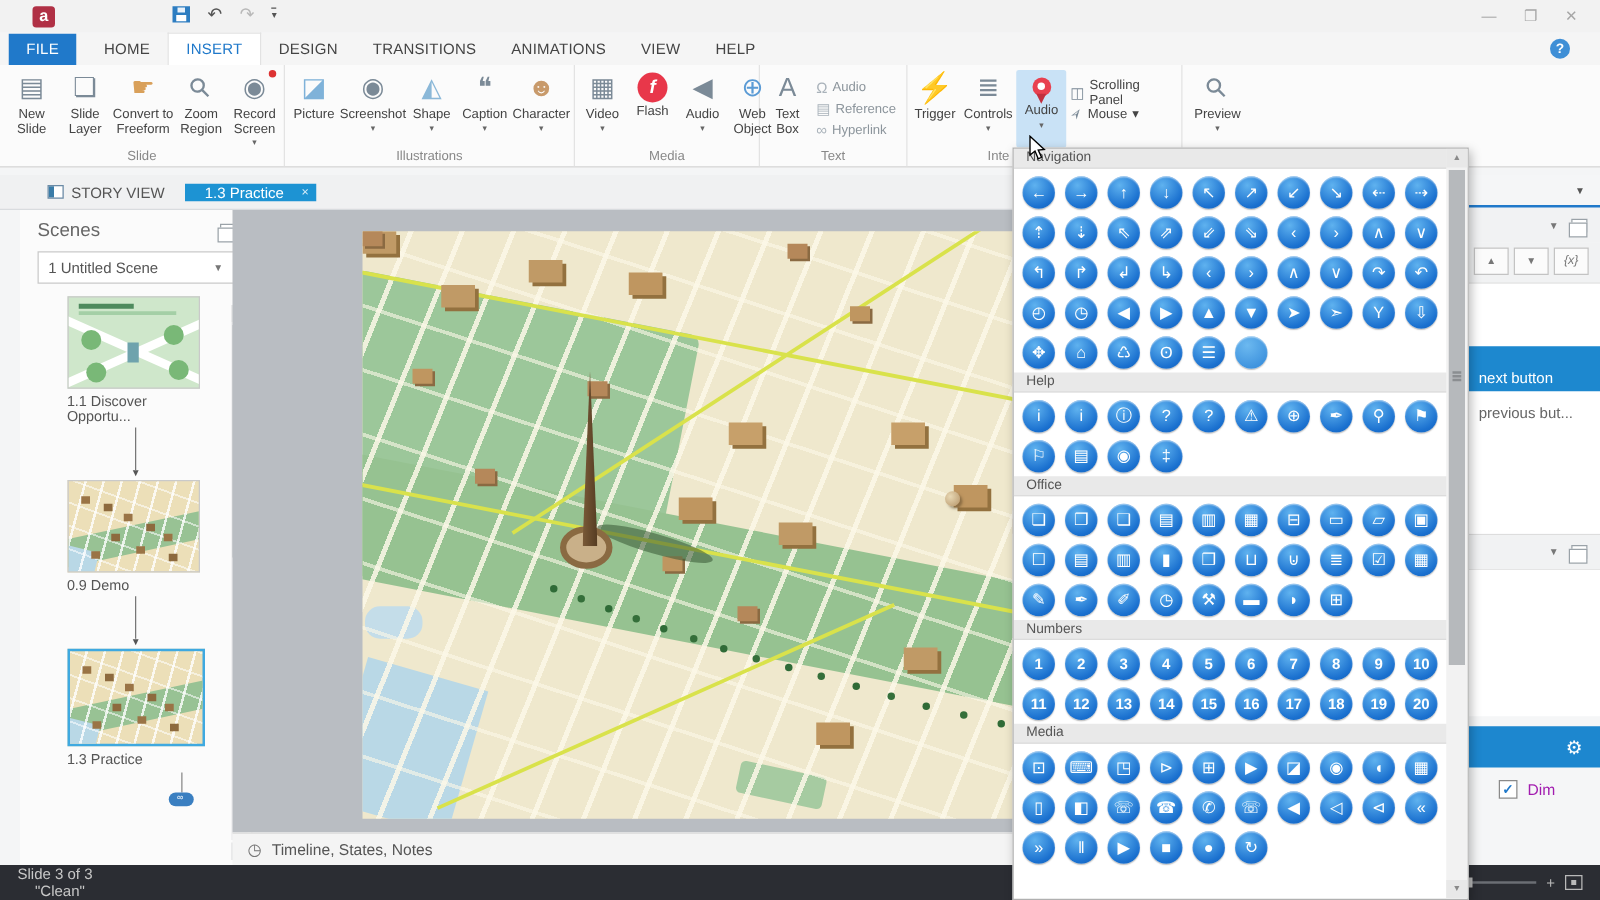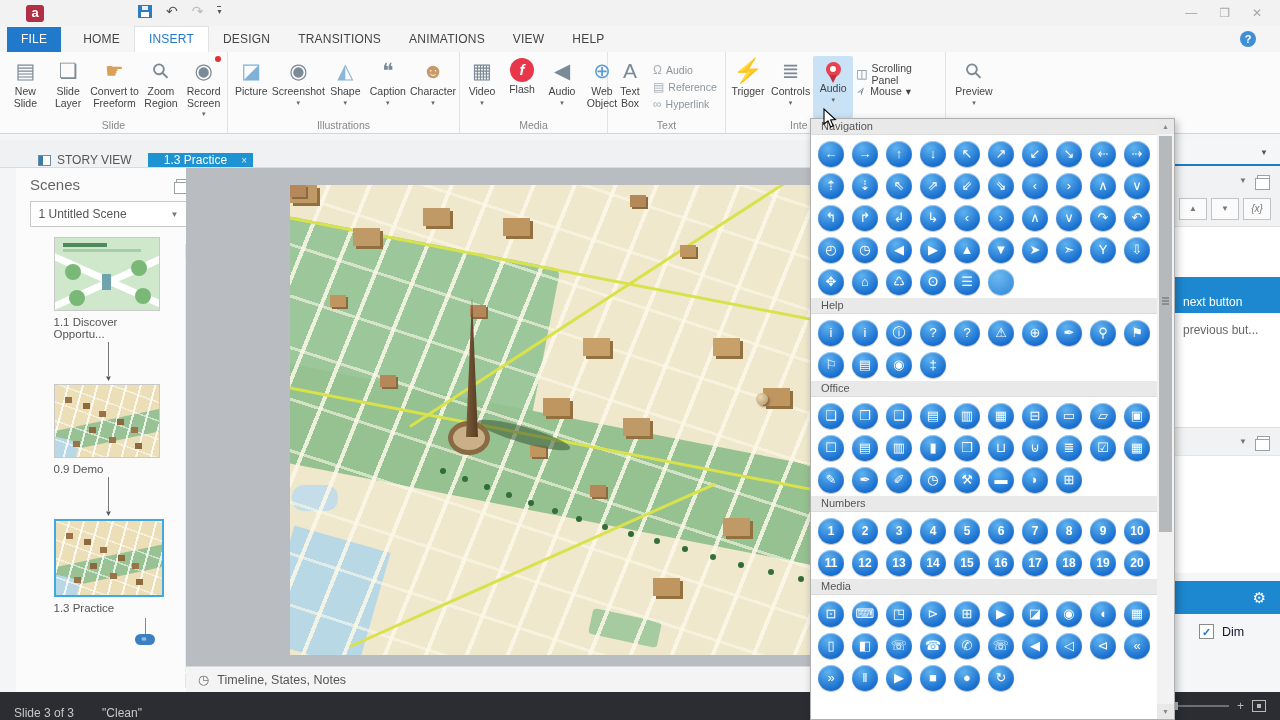--- a/index.html
+++ b/index.html
@@ -70,21 +70,21 @@
     border-radius:50%; margin-left:2px; margin-top:-2px; }
   .pin { width:15px; height:15px; background:#e8404f; border-radius:50%; position:relative; margin-top:4px; }
   .pin:before { content:""; position:absolute; left:4.5px; top:4px; width:6px; height:6px;
     background:#fff; border-radius:50%; }
   .pin:after { content:""; position:absolute; left:3.5px; top:13px; border-left:4px solid transparent;
     border-right:4px solid transparent; border-top:8px solid #c12f3e; }
   .ico-mouse { transform:rotate(-55deg); display:inline-block; }
 
   
   #viewtabs { position:absolute; left:0; top:140px; width:1280px; height:28px;
-    background:#f0f1f2; border-bottom:1px solid #d9dcdf; display:flex; align-items:flex-end; }
+    background:#f0f1f2; border-bottom:1px solid #d9dcdf; display:flex; align-items:center; }
   .vtab { display:flex; align-items:center; gap:6px; padding:0 16px; font-size:12px; color:#555; }
   .vtab .vt-ico { width:13px; height:11px; border:1px solid #6b8ba6; background:
     linear-gradient(90deg,#3a7ca8 40%,#fff 40%); }
   .vtab.active { background:#1d93d3; color:#fff; position:relative; padding-right:26px; }
   .vtab.active .vclose { position:absolute; right:6px; top:2px; font-size:10px; color:#d6ecf8; }
 
   
   #sidebar { position:absolute; left:16px; top:168px; width:186px; height:524px;
     background:#fbfbfb; border-right:1px solid #d7d7d7; }
   #scenes-head { display:flex; justify-content:space-between; align-items:center;
@@ -204,21 +204,21 @@
       422px 120px 0 #2f6b37, 454px 125px 0 #356f3a; }
 
   
   #timeline-bar { position:absolute; left:186px; top:666px; width:994px; height:26px;
     background:#f4f4f4; border-top:1px solid #d9d9d9; display:flex; align-items:center;
     gap:8px; padding-left:12px; font-size:12.5px; color:#555; }
   #timeline-bar .tb-ico { color:#777; font-size:13px; }
 
   
   #statusbar { position:absolute; left:0; top:692px; width:1280px; height:28px;
-    background:#2b2d33; color:#c8c8c8; font-size:12px; display:flex; align-items:flex-end; }
+    background:#2b2d33; color:#c8c8c8; font-size:12px; display:flex; align-items:flex-start;flex-direction:column; }
   #status-slide { margin-left:14px; }
   #status-state { margin-left:28px; }
   #zoom-controls { position:absolute; right:14px; top:0; height:28px; display:flex;
     align-items:center; gap:8px; color:#b9b9b9; }
   #zoom-controls .zc-mag { transform:rotate(-45deg); font-size:13px; }
   #zoom-track { width:56px; height:2px; background:#6b6e74; position:relative; }
   #zoom-thumb { position:absolute; left:0; top:-3px; width:5px; height:8px; background:#b9b9b9; }
   #zoom-fit { width:14px; height:12px; border:1px solid #b9b9b9; position:relative; }
   #zoom-fit:before { content:""; position:absolute; left:4px; top:3px; width:4px; height:4px; background:#b9b9b9; }
 
@@ -240,21 +240,21 @@
   .rp-trigger-row.hl { top:50px; height:36px; background:#1d88cf; color:#fff; font-size:12px;
     display:flex; align-items:flex-end; padding:0 0 4px 8px; }
   .rp-trigger-row.plain { top:96px; color:#666; font-size:12px; padding-left:8px; }
   #rp-sec2 { border-top:1px solid #ddd; }
   #rp-white2 { background:#fff; height:118px; border-top:1px solid #e5e5e5; }
   #rp-gearbtn { margin-top:8px; height:33px; background:#1d87cf; display:flex;
     align-items:center; justify-content:flex-end; padding-right:14px; color:#fff; font-size:15px; }
   #rp-dimrow { display:flex; align-items:center; gap:8px; padding:10px 0 0 24px; }
   #rp-dimbox { width:15px; height:15px; background:#fff; border:1px solid #8a8a8a;
     color:#2079ca; font-size:11px; font-weight:bold; text-align:center; line-height:14px; }
-  #rp-dimlabel { font-size:12.5px; color:#0f172a; }
+  #rp-dimlabel { font-size:12.5px; color:#a21caf; }
 
   
   #marker-dropdown { position:absolute; left:810px; top:118px; width:365px; height:602px;
     background:#fff; border:1px solid #b0b0b0; box-shadow:2px 3px 8px rgba(0,0,0,.28);
     overflow:hidden; z-index:50; }
   #mk-sections { position:absolute; left:0; top:0; width:347px; }
   .mk-header { height:16px; background:#e9e9e9; border-bottom:1px solid #dcdcdc;
     font-size:11px; color:#555; padding:1px 0 0 10px; margin-bottom:3px; }
   .mk-row { display:flex; gap:8px; padding:3px 0 3px 7px; }
   .mk-ico { width:26px; height:26px; border-radius:50%; flex:0 0 26px;

